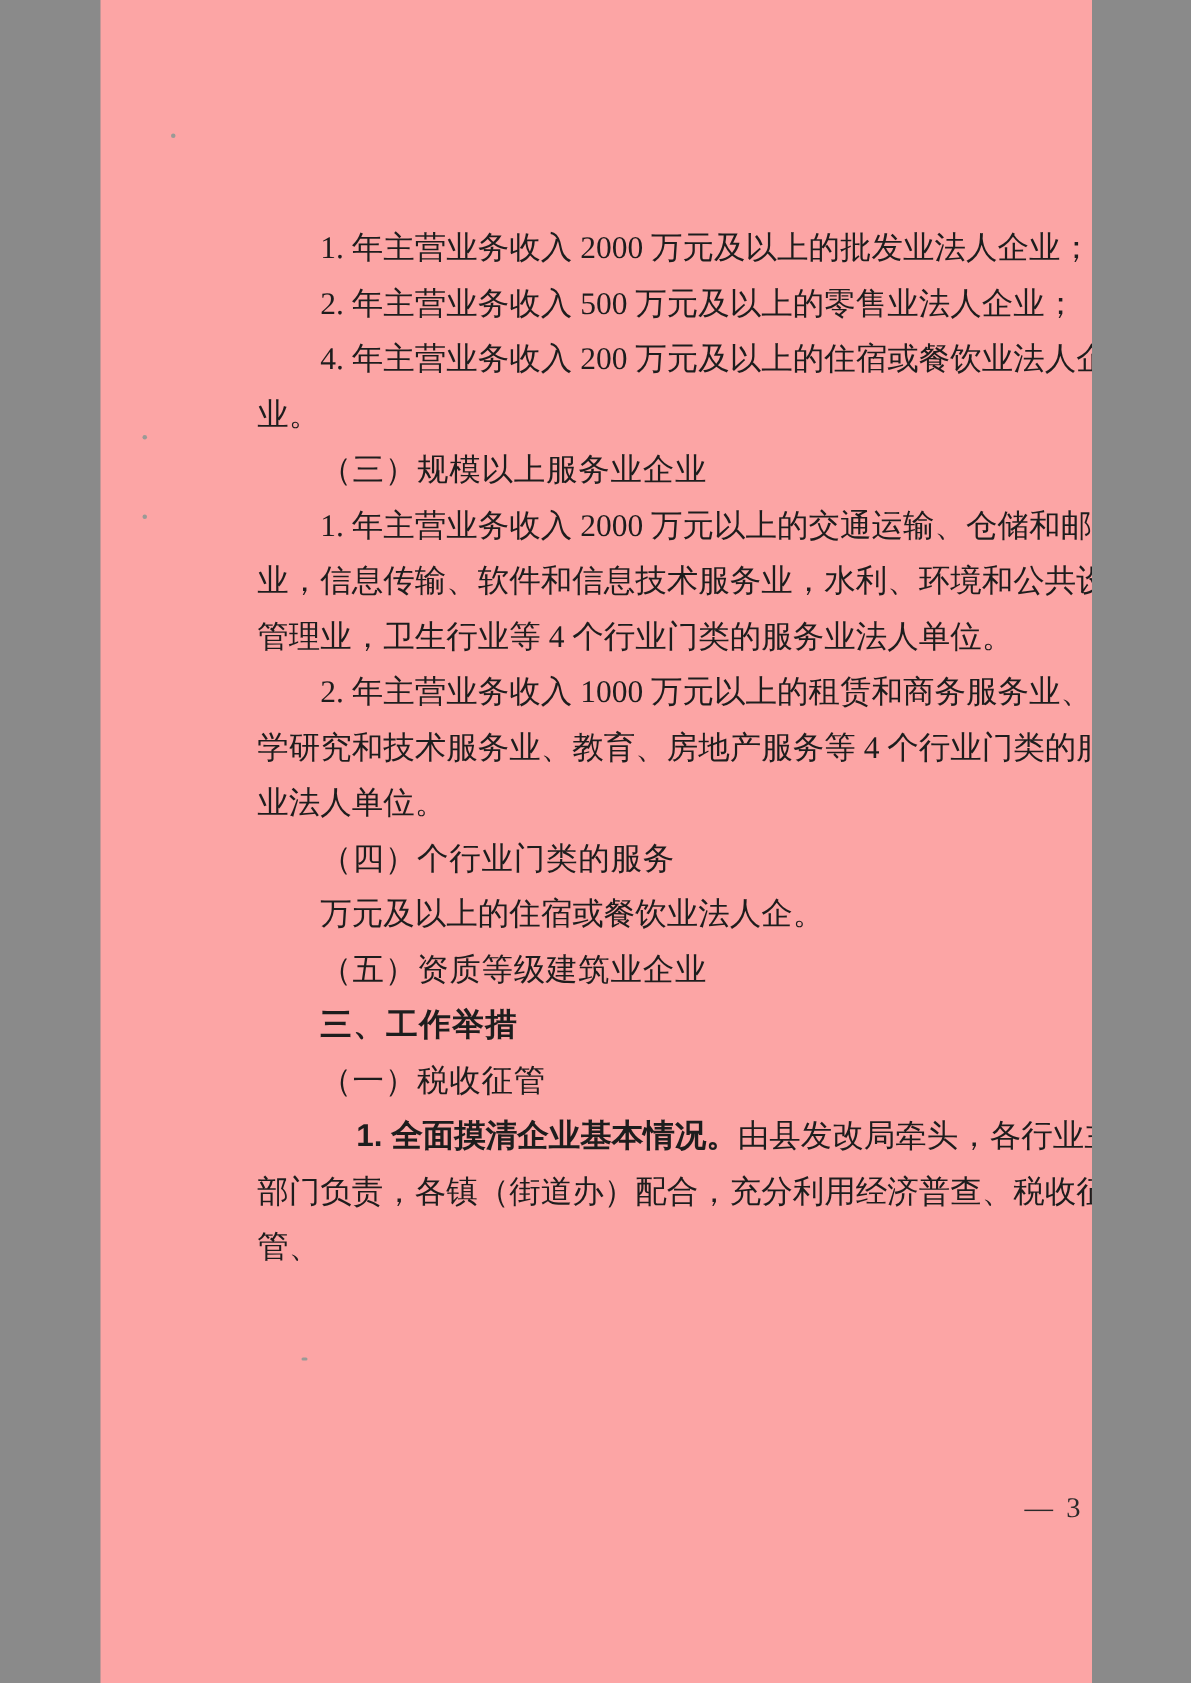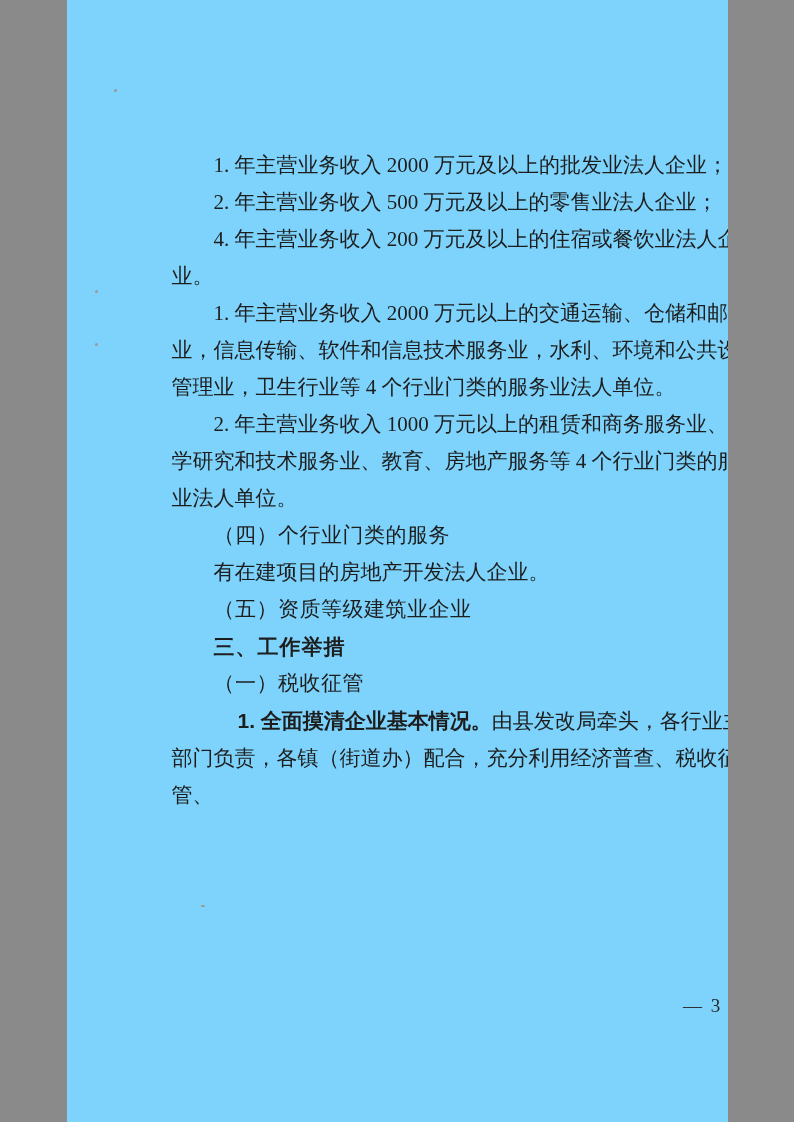--- a/index.html
+++ b/index.html
@@ -5,21 +5,21 @@
   html, body {
     margin: 0;
     padding: 0;
     background: #8a8a8a;
   }
   .page {
     position: relative;
     width: 637px;
     height: 1122px;
     margin: 0 auto;
-    background: #7dd3fc;
+    background: #fca5a5;
     overflow: hidden;
     font-family: "Liberation Serif", "DejaVu Serif", serif;
     color: #1d1d1d;
     padding-left: 24px;
   }
   .content {
     position: absolute;
     left: 105px;
     top: 147px;
     width: 600px;
@@ -31,21 +31,21 @@
     margin: 0;
     padding: 0;
     text-indent: 2em;
     white-space: pre-wrap;
   }
   .heading-kai {
     font-weight: 400;
     letter-spacing: 0.5px;
   }
   .heading-bold {
-    font-family: Liberation Sans, sans-serif;
+    font-family: Liberation Serif, serif;
     font-weight: 700;
     letter-spacing: 1px;
   }
   .lead-bold {
     font-family: "Liberation Sans", "DejaVu Sans", sans-serif;
     font-weight: 700;
     margin-left: 24px;
   }
   .page-number {
     position: absolute;
@@ -75,28 +75,29 @@
   <span class="speck speck-1"></span>
   <span class="speck speck-2"></span>
   <span class="speck speck-3"></span>
   <span class="speck speck-4"></span>
 
   <div class="content">
     <p class="para">1. 年主营业务收入 2000 万元及以上的批发业法人企业；</p>
     <p class="para">2. 年主营业务收入 500 万元及以上的零售业法人企业；</p>
     <p class="para">4. 年主营业务收入 200 万元及以上的住宿或餐饮业法人企
 业。</p>
+    <p class="para heading-kai">（三）规模以上服务业企业</p>
     <p class="para">1. 年主营业务收入 2000 万元以上的交通运输、仓储和邮政
 业，信息传输、软件和信息技术服务业，水利、环境和公共设施
 管理业，卫生行业等 4 个行业门类的服务业法人单位。</p>
     <p class="para">2. 年主营业务收入 1000 万元以上的租赁和商务服务业、科
 学研究和技术服务业、教育、房地产服务等 4 个行业门类的服务
 业法人单位。</p>
     <p class="para heading-kai">（四）个行业门类的服务</p>
-    <p class="para">有在建项目的房地产开发法人企业。</p>
+    <p class="para">万元及以上的住宿或餐饮业法人企。</p>
     <p class="para heading-kai">（五）资质等级建筑业企业</p>
     <p class="para heading-bold">三、工作举措</p>
     <p class="para heading-kai">（一）税收征管</p>
     <p class="para"><span class="lead-bold">1. 全面摸清企业基本情况。</span><span>由县发改局牵头，各行业主管
 部门负责，各镇（街道办）配合，充分利用经济普查、税收征管、</span></p>
   </div>
 
   <div class="page-number">— 3 —</div>
 
 </div>

